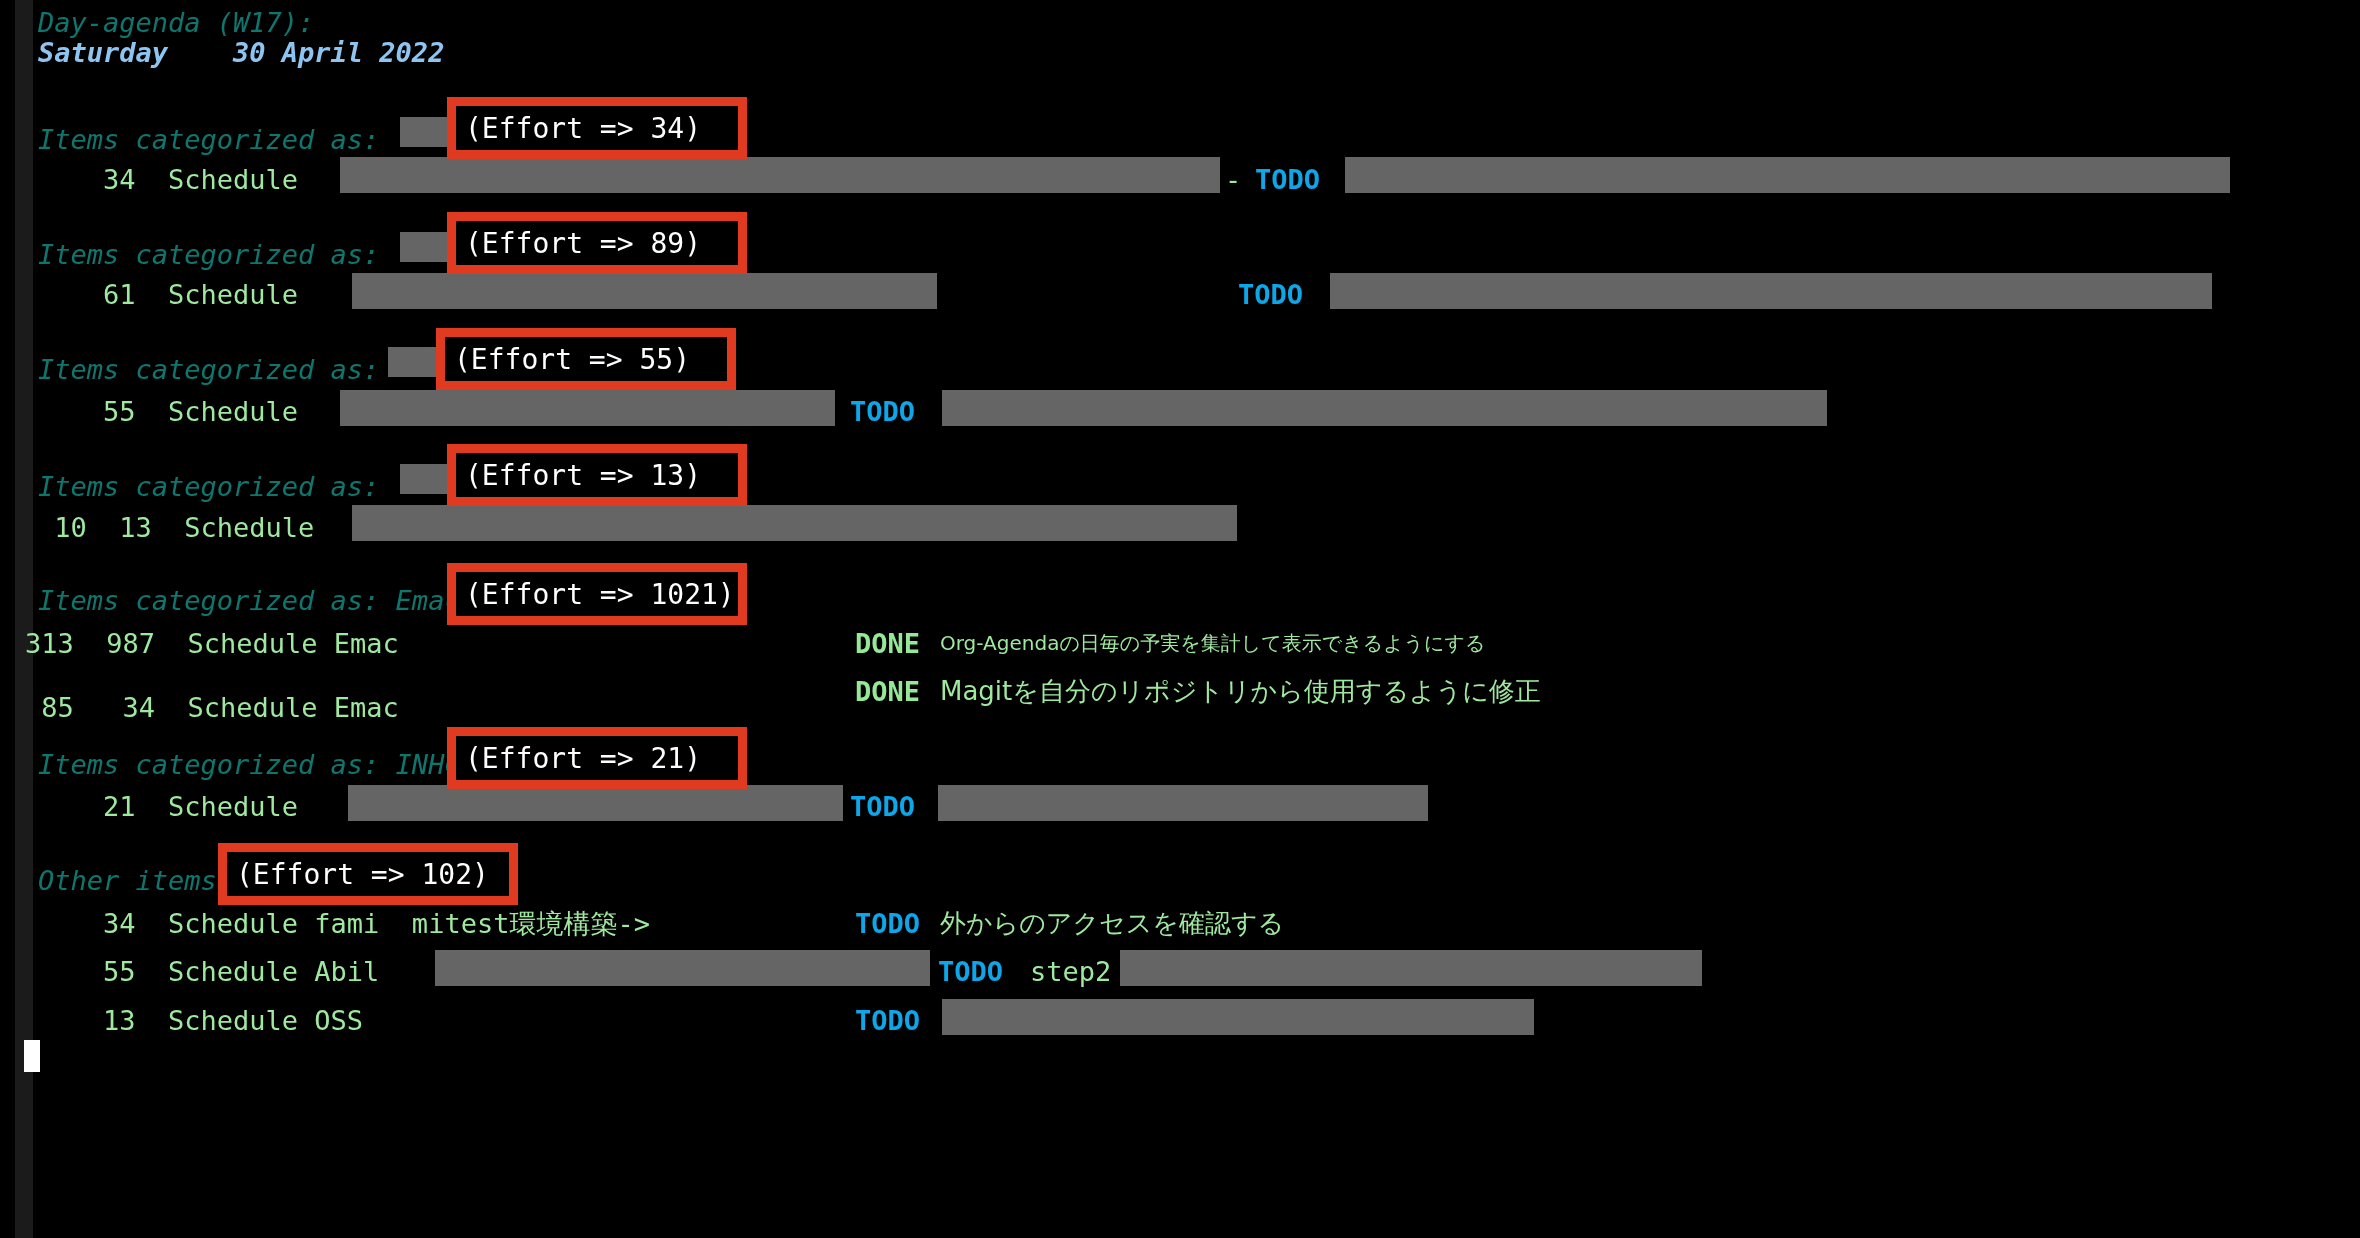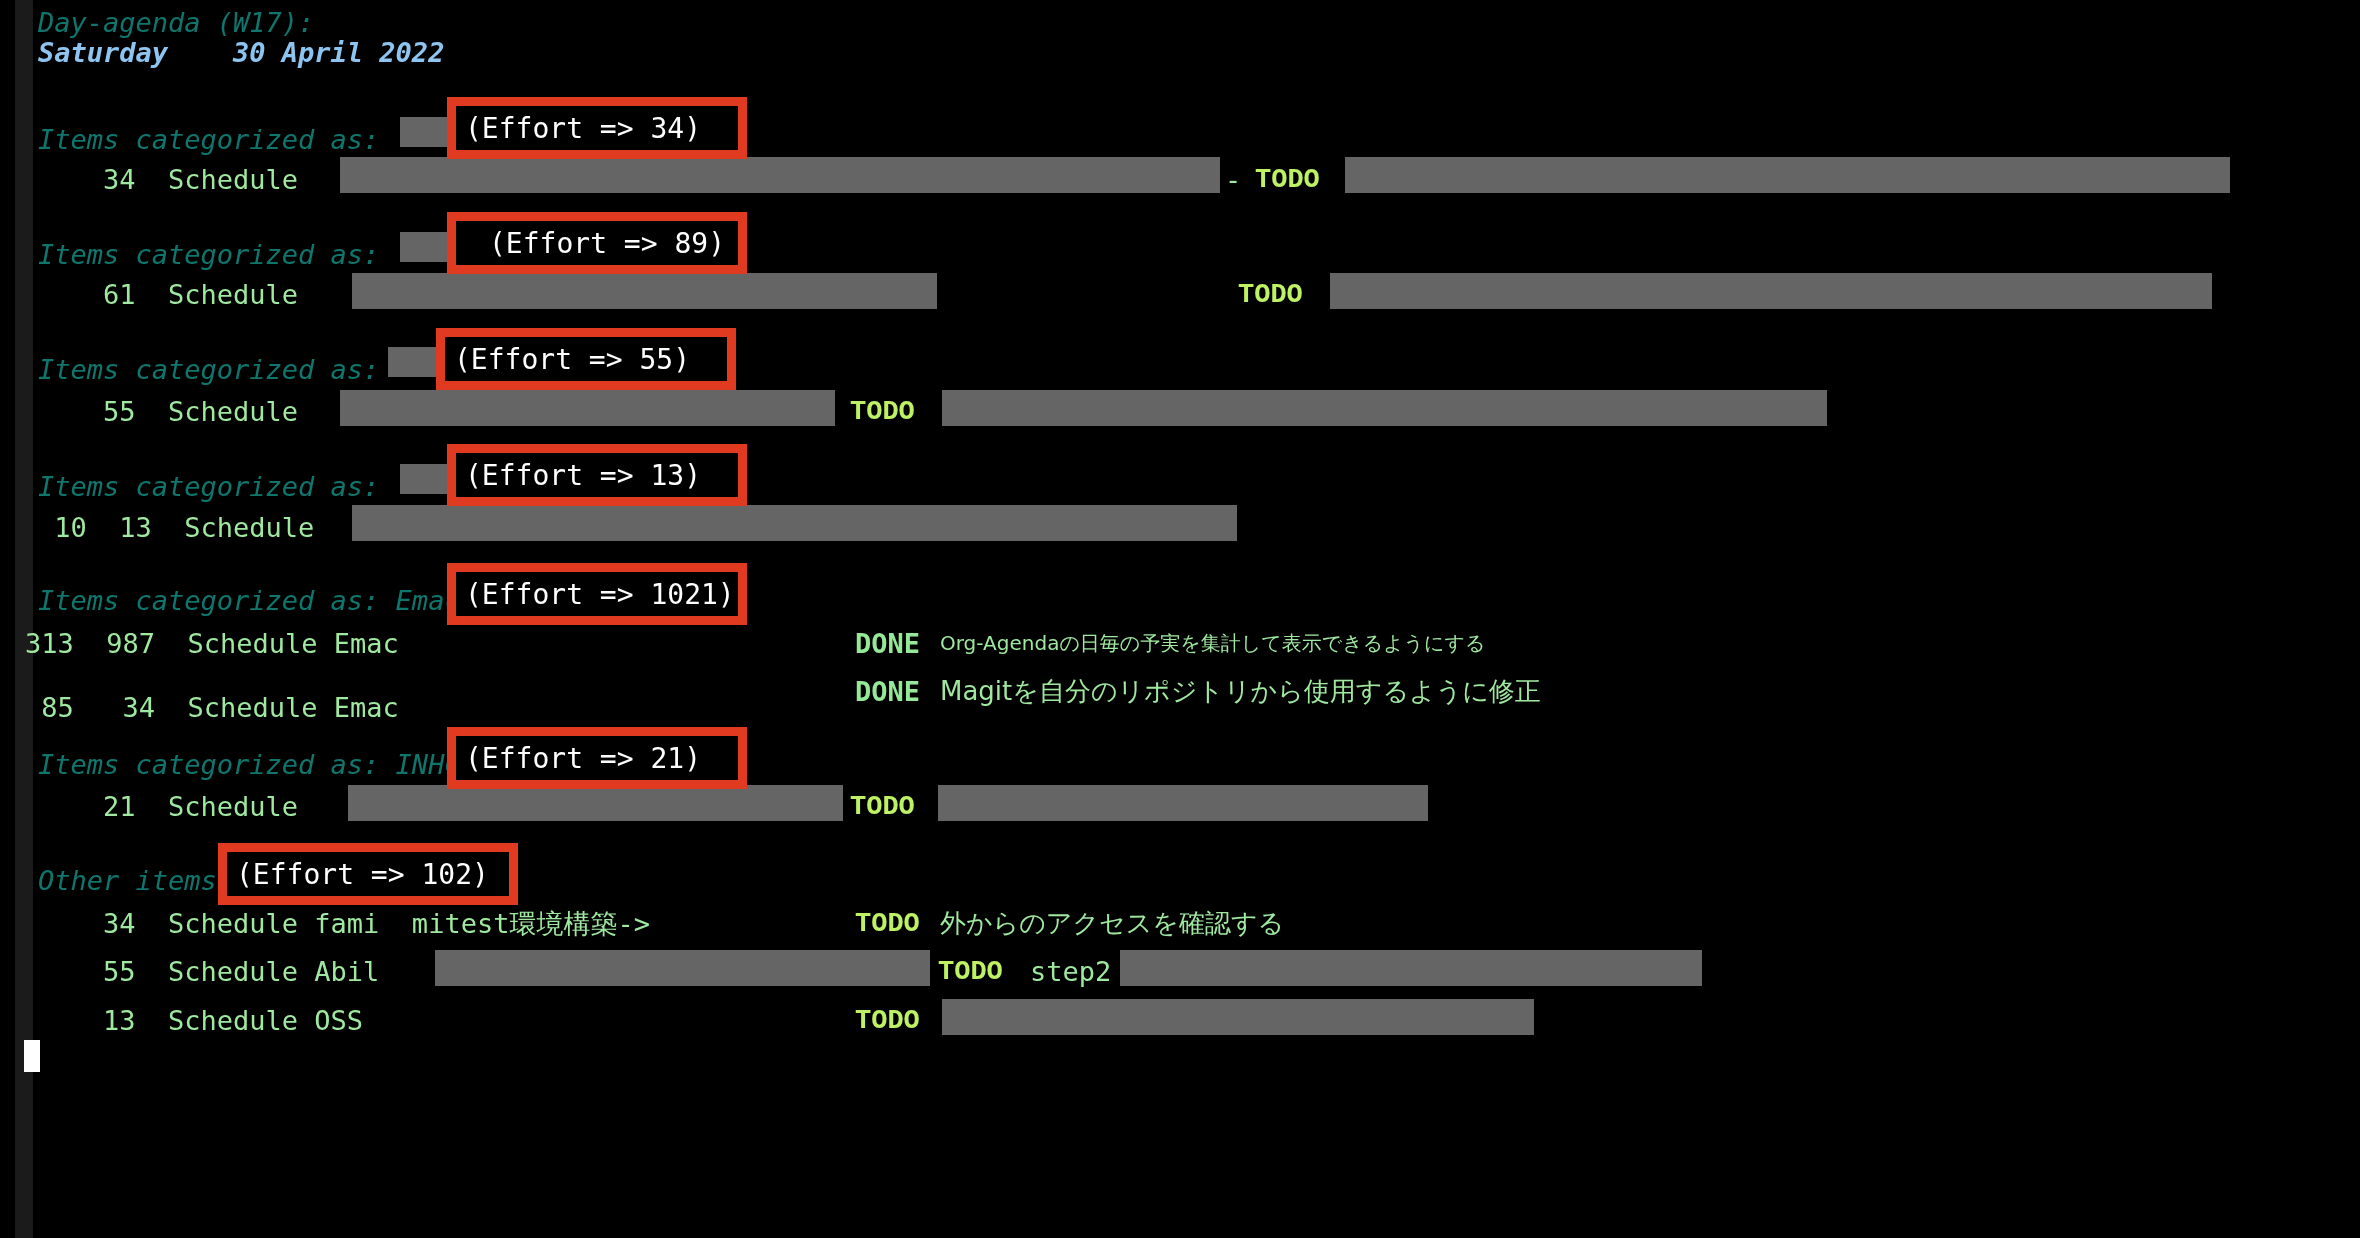--- a/index.html
+++ b/index.html
@@ -22,21 +22,21 @@
   .line{
     position:absolute;
     white-space:pre;
     font-size:27px;
     line-height:30px;
     letter-spacing:0px;
   }
   .blue{color:#0f766e;font-style:italic;}
   .blue-bi{color:#8ec4f0;font-style:italic;font-weight:bold;}
   .green{color:#9fe89f;}
-  .pink{color:#bef264;font-weight:bold;font-family:Liberation Mono, monospace;}
+  .pink{color:#0ea5e9;font-weight:bold;}
   .donekw{color:#95e895;font-weight:bold;}
 
   
   .redact{
     position:absolute;
     background:#656565;
     height:36px;
   }
   
   .annot{
@@ -134,21 +134,21 @@
   <div class="line green" style="left:38px;top:1006px;">    13  Schedule OSS</div>
   <div class="line pink" style="left:855px;top:1006px;">TODO</div>
   <div class="redact" style="left:942px;top:999px;width:592px;"></div>
 
   <div class="cursor" style="left:24px;top:1040px;width:16px;height:32px;"></div>
 
   <div class="annot" style="left:447px;top:97px;width:300px;height:62px;">
     <span>(Effort =&gt; 34)</span>
   </div>
 
-  <div class="annot" style="left:447px;top:212px;width:300px;height:62px;padding-left:24px;">
+  <div class="annot" style="left:447px;top:212px;width:300px;height:62px;">
     <span>(Effort =&gt; 89)</span>
   </div>
 
   <div class="annot" style="left:436px;top:328px;width:300px;height:62px;">
     <span>(Effort =&gt; 55)</span>
   </div>
 
   <div class="annot" style="left:447px;top:444px;width:300px;height:62px;">
     <span>(Effort =&gt; 13)</span>
   </div>

